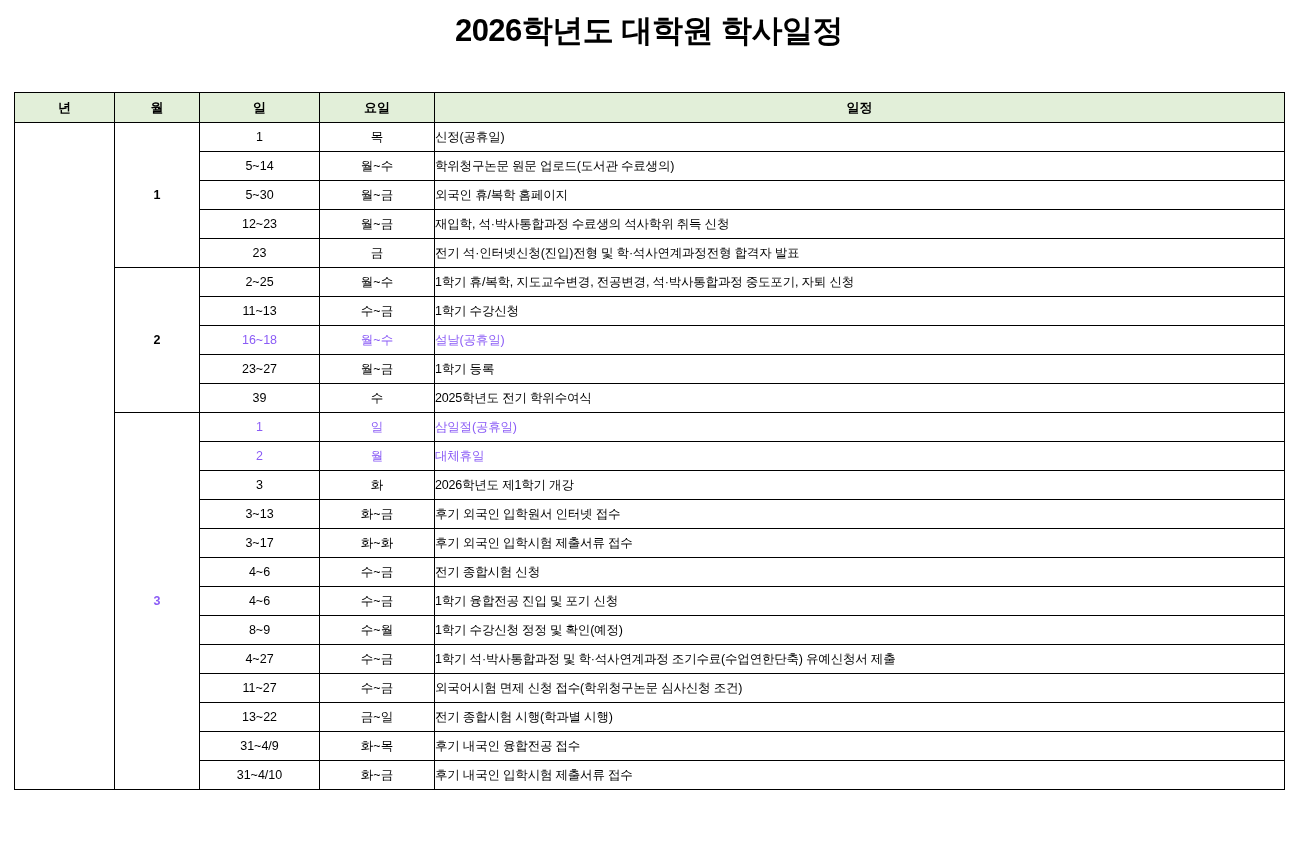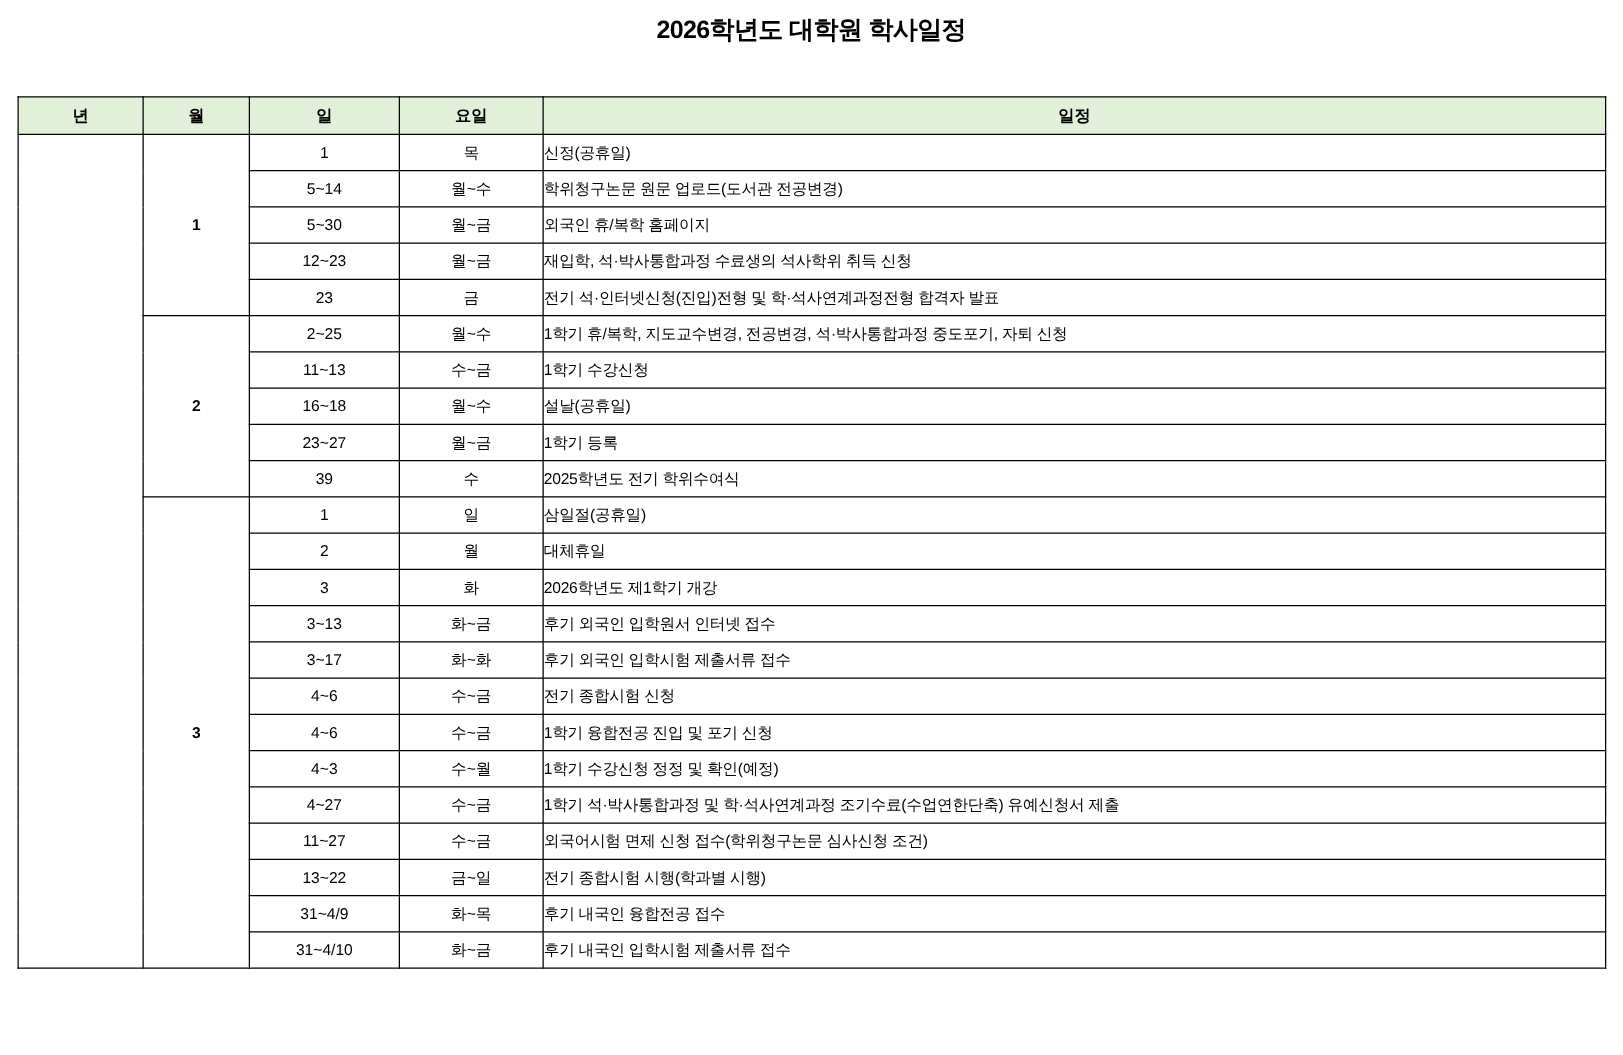--- a/index.html
+++ b/index.html
@@ -15,21 +15,21 @@
     overflow: hidden;
   }
   .page {
     position: relative;
     width: 1298px;
     height: 844px;
     box-sizing: border-box;
   }
   .title {
     text-align: center;
-    font-size: 20px;
+    font-size: 31px;
     font-weight: bold;
     letter-spacing: -0.5px;
     padding-top: 10px;
     padding-bottom: 10px;
     color: #000;
   }
   .table-wrap {
     padding: 0 14px;
     margin-top: 30px;
   }
@@ -77,21 +77,21 @@
     text-align: center;
     font-size: 12.5px;
   }
   td.event-cell {
     text-align: left;
     padding-left: 7px;
     font-size: 12.5px;
     letter-spacing: -0.2px;
   }
   tr.holiday td {
-    color: #000000;
+    color: #8b5cf6;
   }
   .thick-top td, .thick-top th {
     border-top: 1.6px solid #000;
   }
 </style>
 </head>
 <body>
 
 <div class="page">
 
@@ -119,21 +119,21 @@
           <tr class="thick-top">
             <td class="year-cell" rowspan="23"></td>
             <td class="month-cell" rowspan="5">1</td>
             <td class="day-cell">1</td>
             <td class="weekday-cell">목</td>
             <td class="event-cell">신정(공휴일)</td>
           </tr>
           <tr>
             <td class="day-cell">5~14</td>
             <td class="weekday-cell">월~수</td>
-            <td class="event-cell">학위청구논문 원문 업로드(도서관 전공변경)</td>
+            <td class="event-cell">학위청구논문 원문 업로드(도서관 수료생의)</td>
           </tr>
           <tr>
             <td class="day-cell">5~30</td>
             <td class="weekday-cell">월~금</td>
             <td class="event-cell">외국인 휴/복학 홈페이지</td>
           </tr>
           <tr>
             <td class="day-cell">12~23</td>
             <td class="weekday-cell">월~금</td>
             <td class="event-cell">재입학, 석·박사통합과정 수료생의 석사학위 취득 신청</td>
@@ -199,21 +199,21 @@
             <td class="day-cell">4~6</td>
             <td class="weekday-cell">수~금</td>
             <td class="event-cell">전기 종합시험 신청</td>
           </tr>
           <tr>
             <td class="day-cell">4~6</td>
             <td class="weekday-cell">수~금</td>
             <td class="event-cell">1학기 융합전공 진입 및 포기 신청</td>
           </tr>
           <tr>
-            <td class="day-cell">4~3</td>
+            <td class="day-cell">8~9</td>
             <td class="weekday-cell">수~월</td>
             <td class="event-cell">1학기 수강신청 정정 및 확인(예정)</td>
           </tr>
           <tr>
             <td class="day-cell">4~27</td>
             <td class="weekday-cell">수~금</td>
             <td class="event-cell">1학기 석·박사통합과정 및 학·석사연계과정 조기수료(수업연한단축) 유예신청서 제출</td>
           </tr>
           <tr>
             <td class="day-cell">11~27</td>

